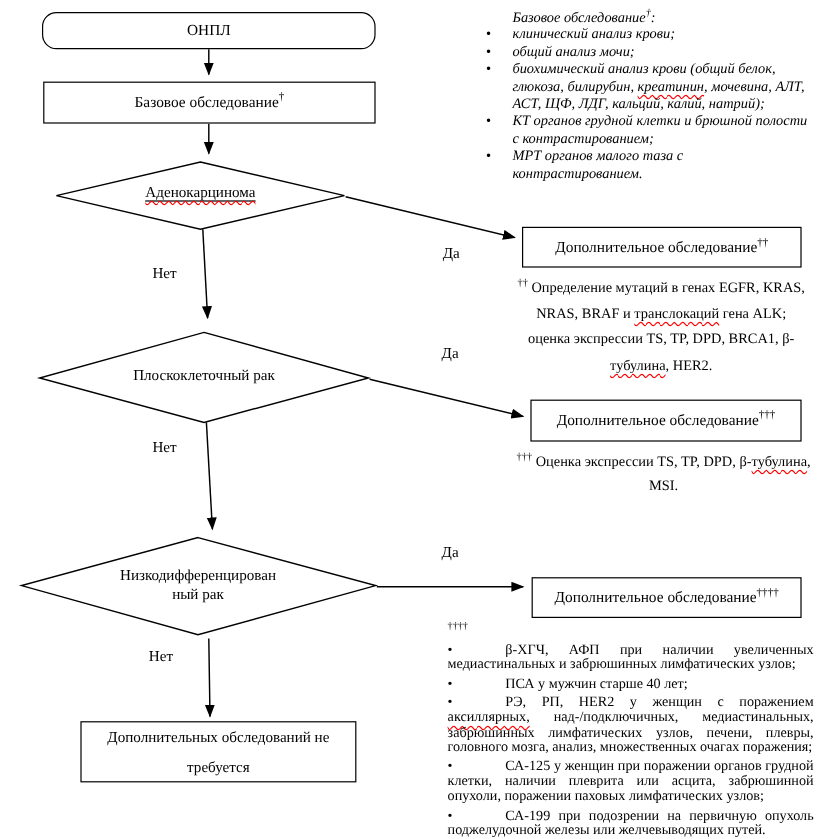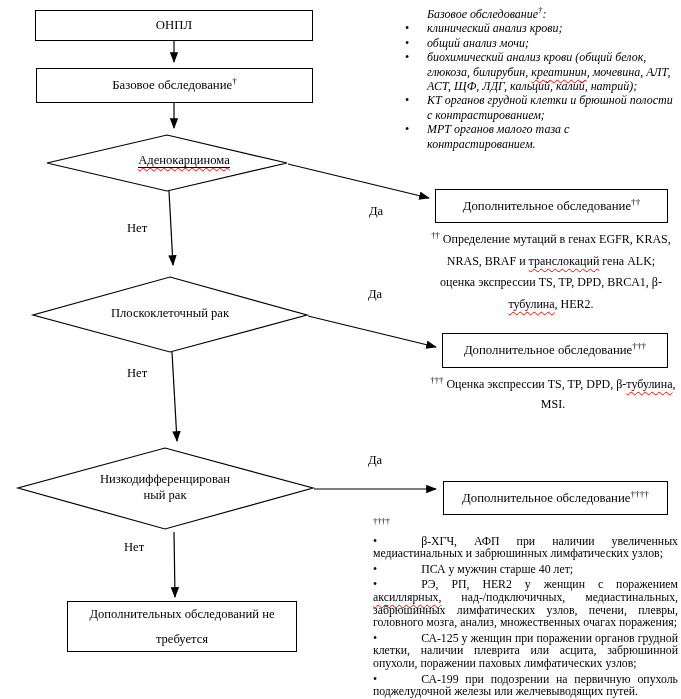--- a/index.html
+++ b/index.html
@@ -60,21 +60,21 @@
       <line x1="308" y1="316" x2="436" y2="347" marker-end="url(#ah)"></line>
       <line x1="172" y1="352" x2="177" y2="441" marker-end="url(#ah)"></line>
       <line x1="314" y1="489" x2="436" y2="489" marker-end="url(#ah)"></line>
       <line x1="174" y1="532" x2="175" y2="597" marker-end="url(#ah)"></line>
       <polygon points="167,135 287,163 167,191 47,163"></polygon>
       <polygon points="170,277 307,315 170,352 33,315"></polygon>
       <polygon points="165,448 313,488 165,529 18,488"></polygon>
     </g>
   </svg>
 
-  <div class="node-rect" style="left:35px;top:10px;width:276px;height:29px;">
+  <div class="node-rect" style="left:35px;top:10px;width:276px;height:29px;border-radius:12px;">
     <span>ОНПЛ</span>
   </div>
 
   <div class="node-rect" style="left:36px;top:68px;width:275px;height:33px;">
     <span><span>Базовое обследование</span><sup>†</sup></span>
   </div>
 
   <div class="node-rect" style="left:435px;top:189px;width:231px;height:32px;">
     <span><span>Дополнительное обследование</span><sup>††</sup></span>
   </div>
@@ -84,21 +84,21 @@
   </div>
 
   <div class="node-rect" style="left:443px;top:481px;width:223px;height:32px;">
     <span><span>Дополнительное обследование</span><sup>††††</sup></span>
   </div>
 
   <div class="node-rect" id="box-noexam" style="left:67px;top:601px;width:228px;height:49px;">
     <span>Дополнительных обследований не требуется</span>
   </div>
 
-  <div class="dlabel" style="left:84px;top:153px;width:200px;">
+  <div class="dlabel" style="left:67px;top:153px;width:200px;">
     <span class="ul-solid"><span class="sq">Аденокарцинома</span></span>
   </div>
 
   <div class="dlabel" style="left:70px;top:306px;width:200px;">Плоскоклеточный рак</div>
 
   <div class="dlabel" style="left:85px;top:472px;width:160px;line-height:15.5px;">
     <span style="display:block;">Низкодифференцирован</span>
     <span style="display:block;">ный рак</span>
   </div>
 

